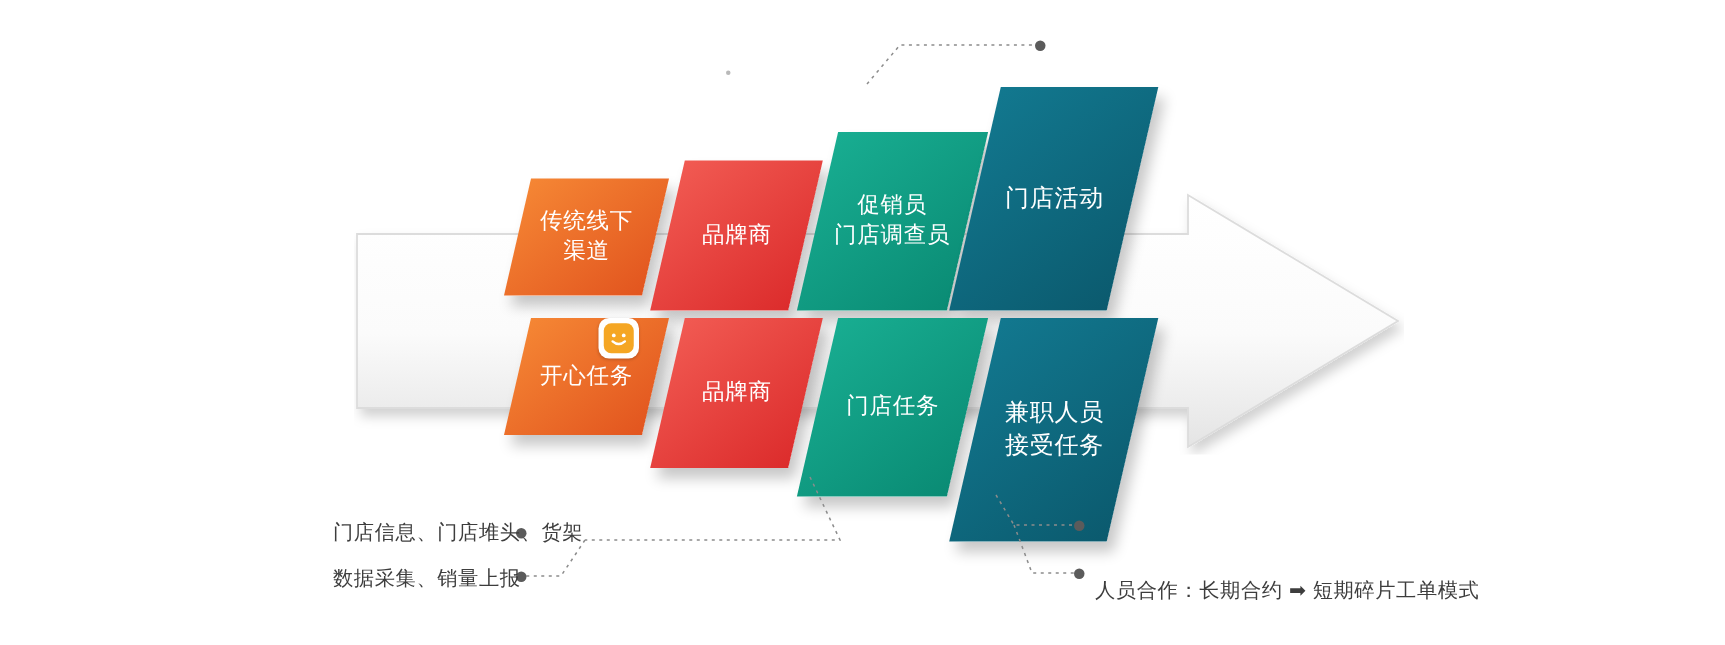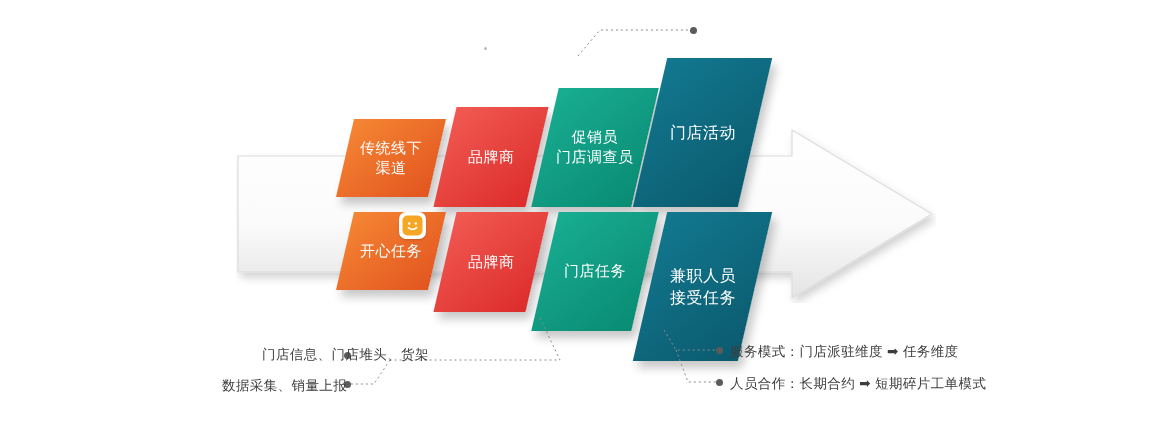--- a/index.html
+++ b/index.html
@@ -88,24 +88,24 @@
     position: absolute;
     width: 7px;
     height: 7px;
     border-radius: 50%;
     background: #5b5b5b;
   }
   .leader { position: absolute; }
   .leader svg { display: block; overflow: visible; }
 
   .co-top    { left: 706px; top: 25px; }
-  .co-bl-1   { left: 222px; top: 346px; margin-left: 40px; }
+  .co-bl-1   { left: 222px; top: 346px; }
   .co-bl-2   { left: 222px; top: 377px; }
   .co-br-1   { left: 730px; top: 343px; }
-  .co-br-2   { left: 730px; top: 375px; }
+  .co-br-2   { left: 730px; top: 385px; }
 
   .tiny-mark {
     position: absolute;
     left: 484px;
     top: 47px;
     width: 3px;
     height: 3px;
     border-radius: 50%;
     background: #b9b9b9;
   }
@@ -184,16 +184,15 @@
   </div>
 
   <div class="dot" style="left:690px;top:27px;"></div>
   <div class="dot" style="left:344px;top:352px;"></div>
   <div class="dot" style="left:344px;top:381px;"></div>
   <div class="dot" style="left:716px;top:347px;"></div>
   <div class="dot" style="left:716px;top:379px;"></div>
 
   <div class="callout co-bl-1">门店信息、门店堆头、货架</div>
   <div class="callout co-bl-2">数据采集、销量上报</div>
-  <div class="callout co-br-1">服务模式：门店派驻维度 ➡ 任务维度</div>
   <div class="callout co-br-2">人员合作：长期合约 ➡ 短期碎片工单模式</div>
 
 </div>
 
 </body></html>

